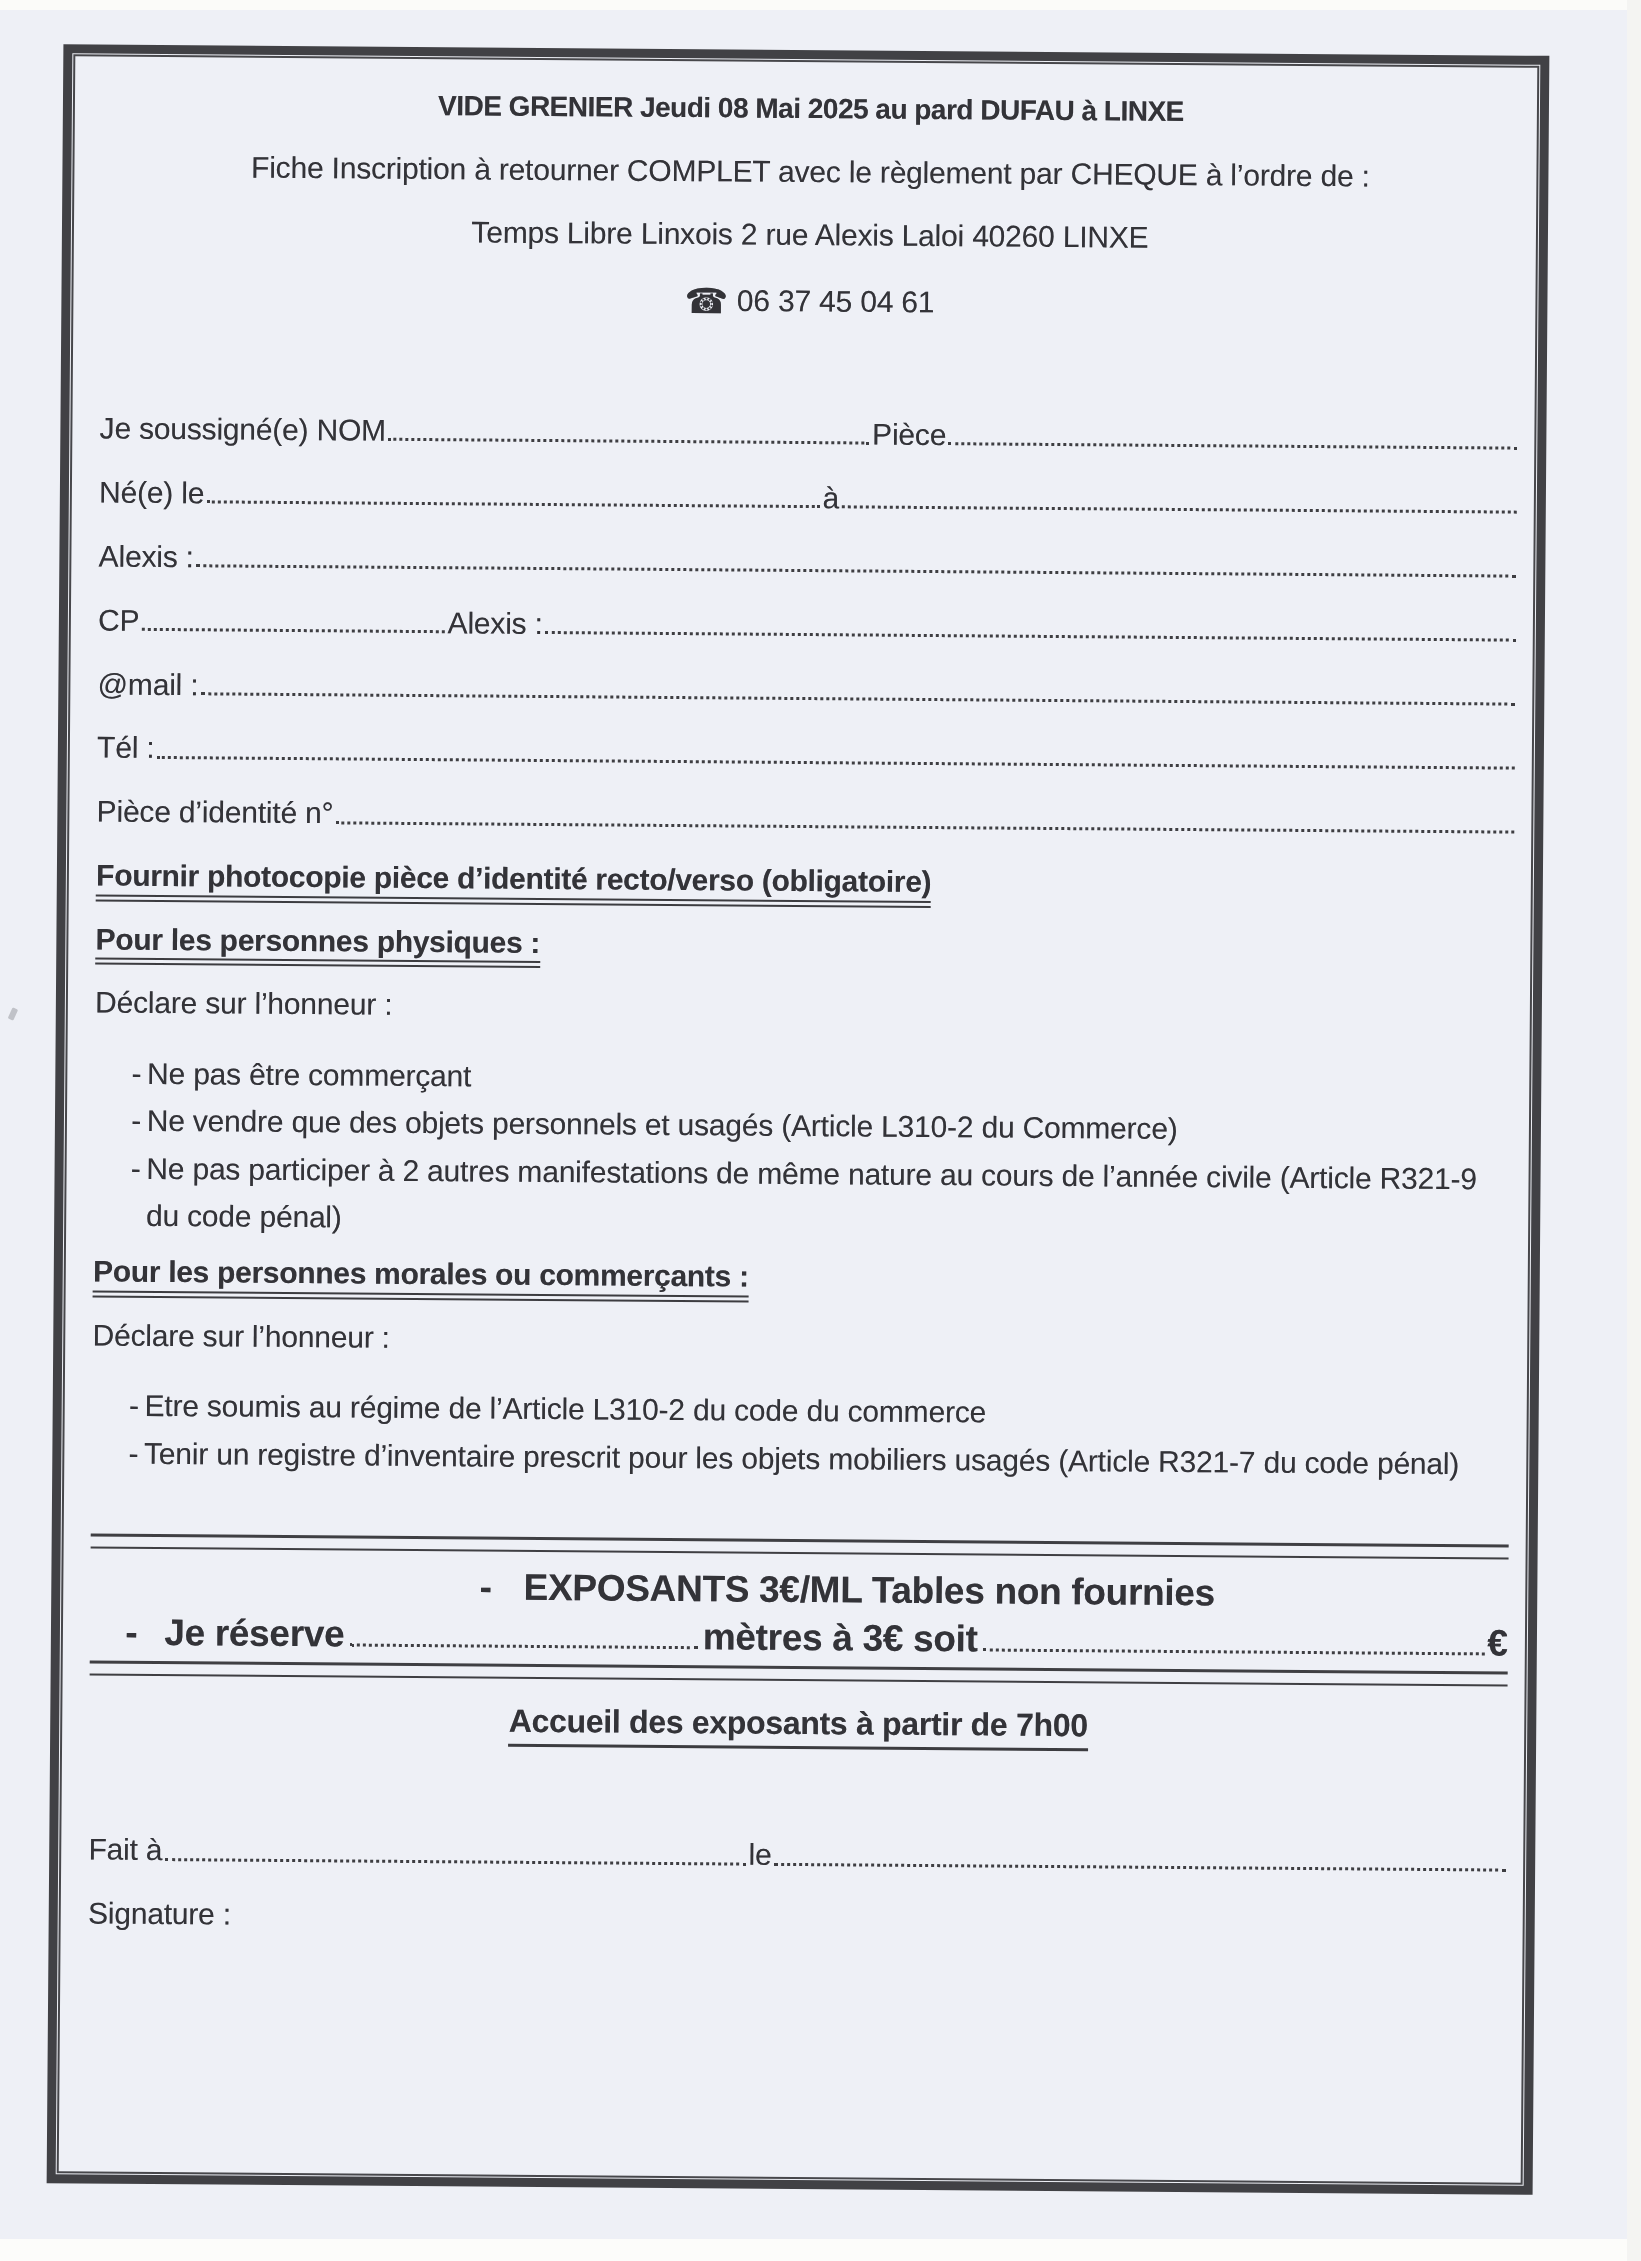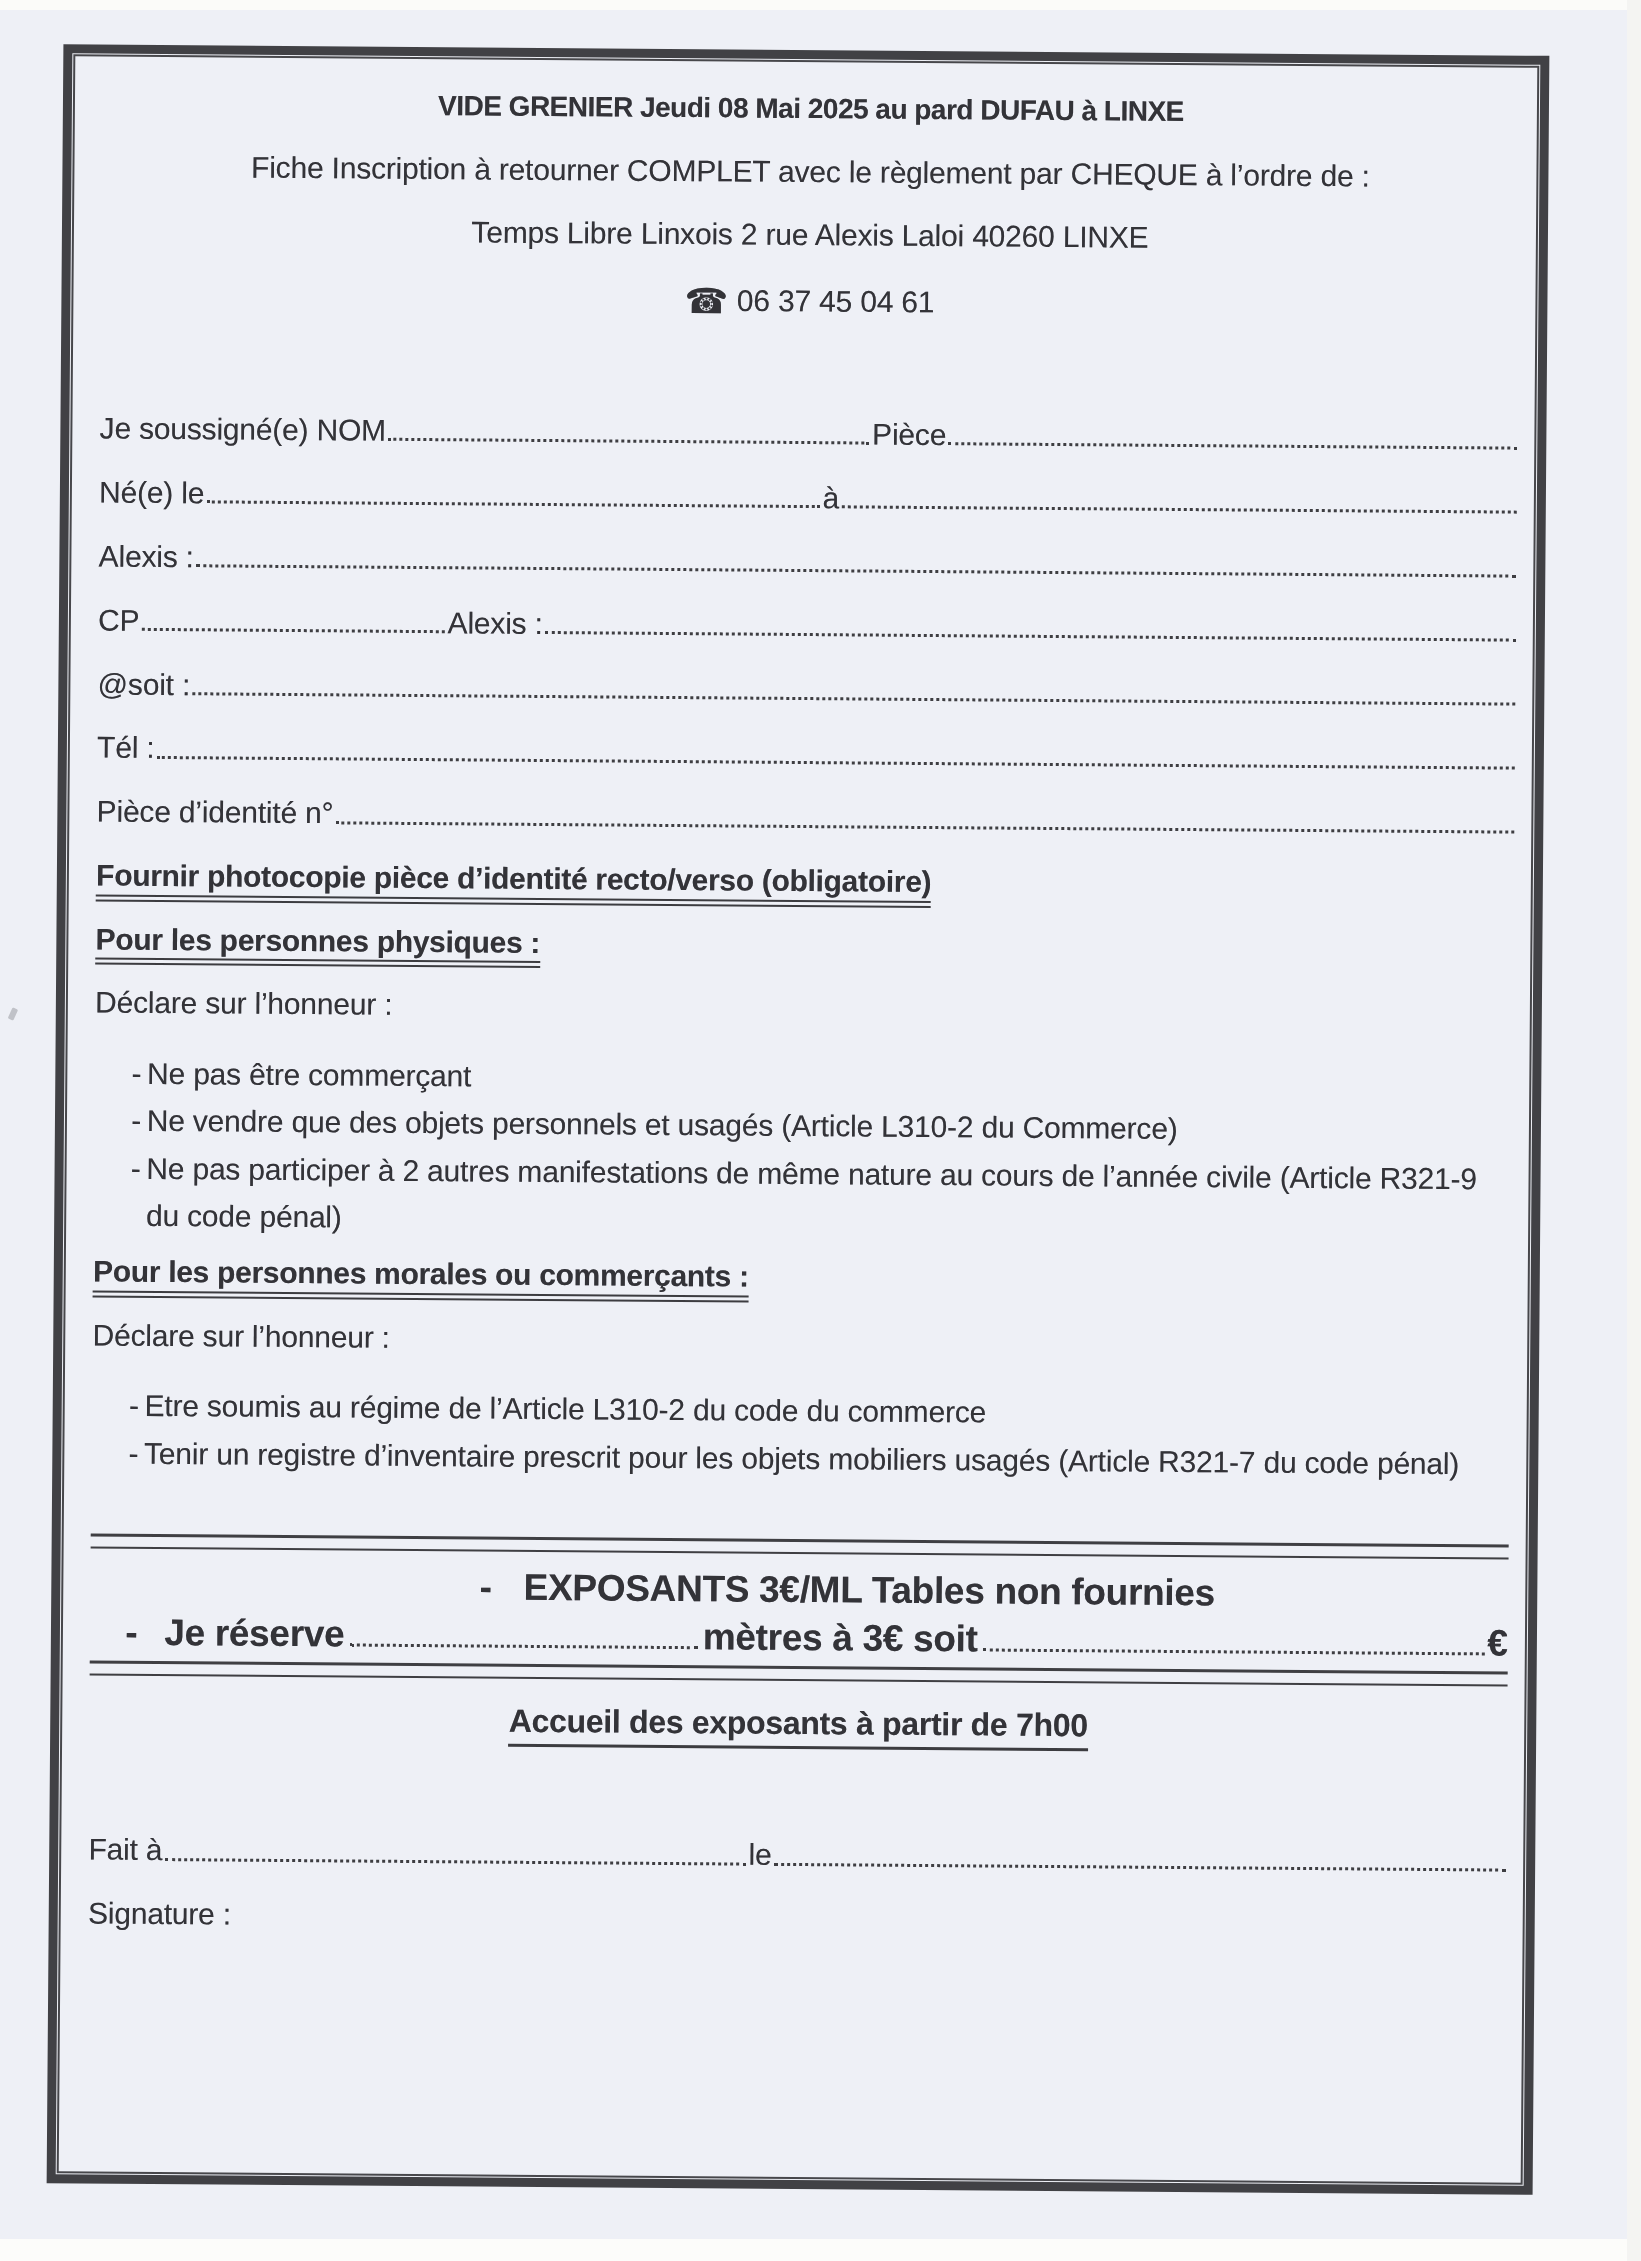--- a/index.html
+++ b/index.html
@@ -113,21 +113,21 @@
         <span class="lbl">Alexis :</span>
         <span class="dots end"></span>
       </div>
       <div class="frow">
         <span class="lbl">CP</span>
         <span class="dots w470"></span>
         <span class="lbl">Alexis :</span>
         <span class="dots end"></span>
       </div>
       <div class="frow">
-        <span class="lbl">@soit :</span>
+        <span class="lbl">@mail :</span>
         <span class="dots end"></span>
       </div>
       <div class="frow">
         <span class="lbl">Tél :</span>
         <span class="dots end"></span>
       </div>
       <div class="frow">
         <span class="lbl">Pièce d’identité n°</span>
         <span class="dots end"></span>
       </div>

